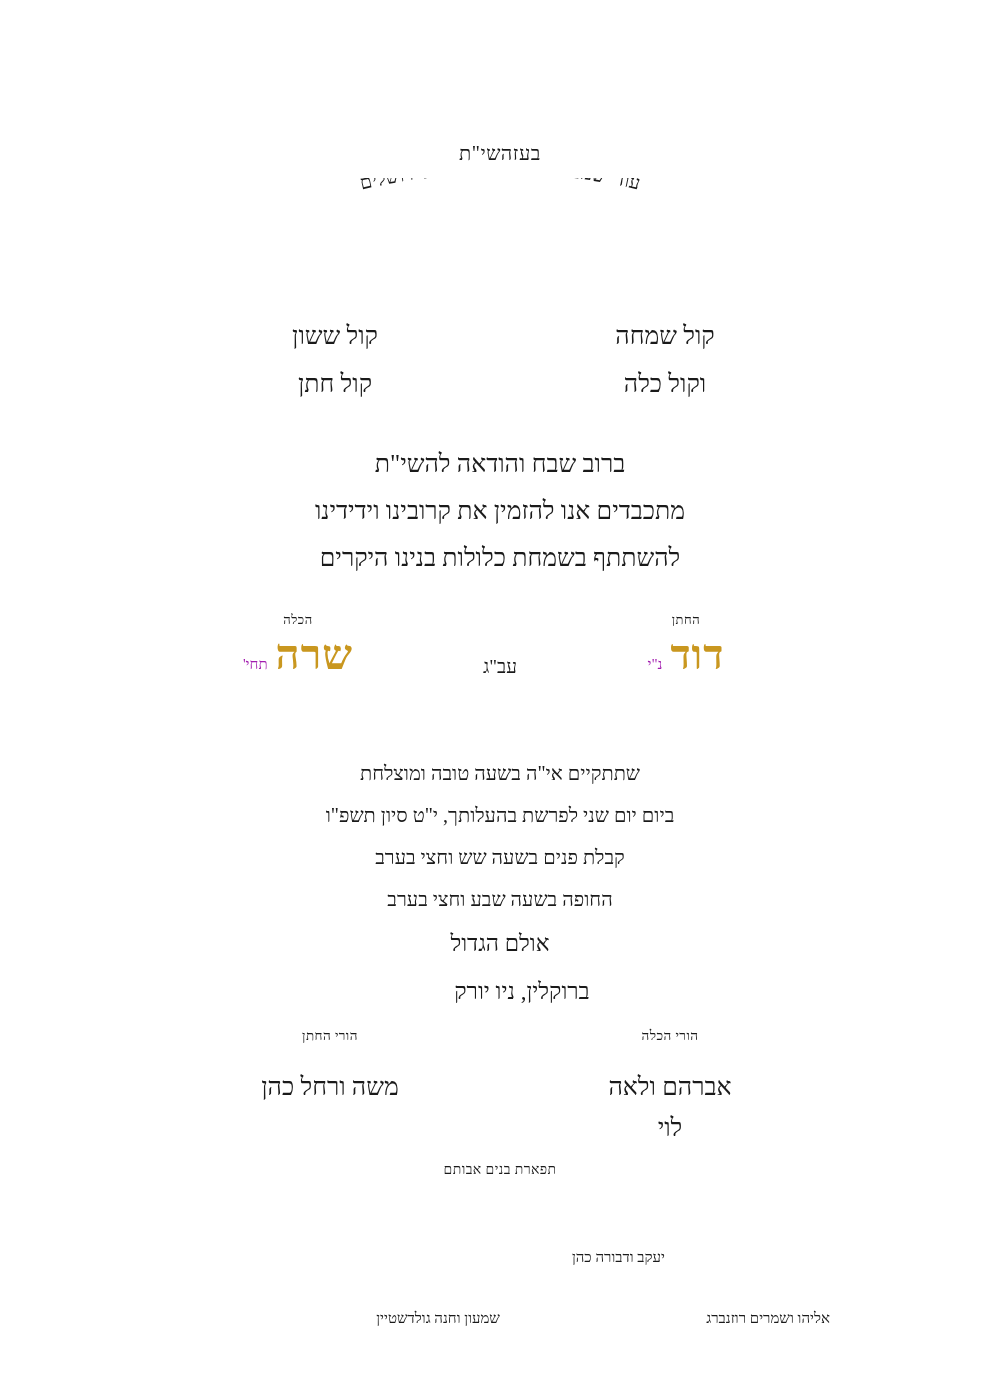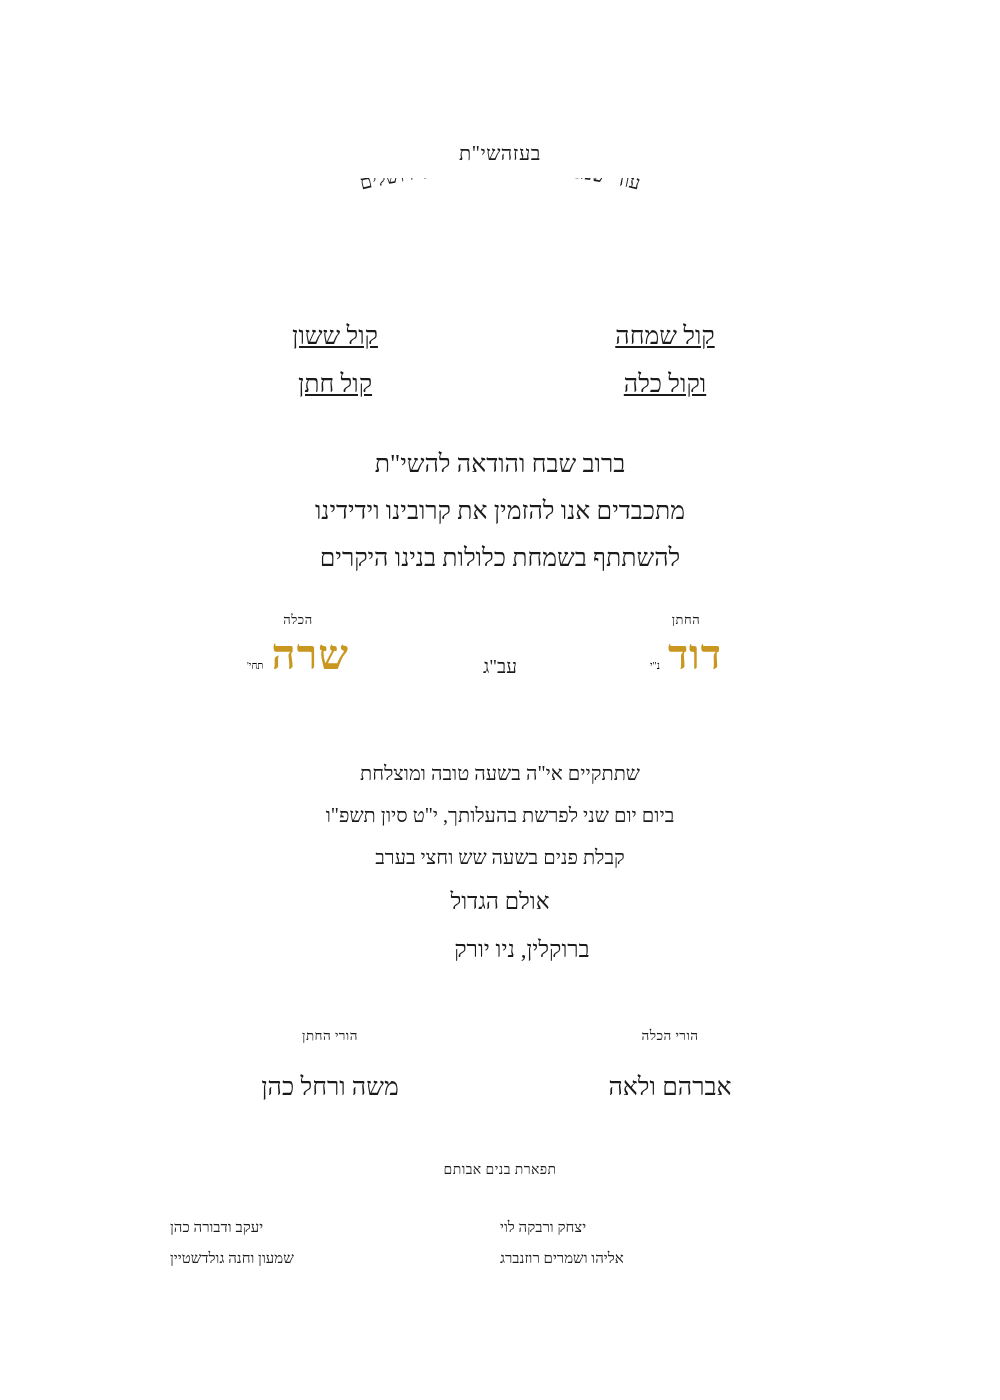--- a/index.html
+++ b/index.html
@@ -61,21 +61,20 @@
   .kol-row {
     display: flex;
     justify-content: center;
     align-items: baseline;
     font-size: 25px;
     line-height: 1.9;
   }
   .kol-col {
     width: 330px;
     text-align: center;
-    text-decoration: underline;
   }
   .kol-col.right { text-align: center; }
   .kol-col.left  { text-align: center; }
 
   
   .invite {
     position: absolute;
     top: 440px;
     left: 0;
     width: 1000px;
@@ -109,22 +108,22 @@
     gap: 8px;
   }
   .big-name {
     font-size: 42px;
     font-weight: 700;
     color: #c9971f;
     letter-spacing: 1px;
     line-height: 1;
   }
   .suffix {
-    font-size: 10px;
-    color: #000000;
+    font-size: 15px;
+    color: #a21caf;
   }
   .chosson-unit { right: 184px; top: 0; width: 260px; }
   .kallah-unit  { left: 168px;  top: 0; width: 260px; }
   .avg {
     position: absolute;
     left: 0; right: 0;
     top: 44px;
     text-align: center;
     font-size: 19px;
   }
@@ -194,21 +193,22 @@
     width: 1000px;
   }
   .gp-row {
     display: flex;
     justify-content: center;
     font-size: 15px;
     line-height: 2.05;
   }
   .gp-row .gcol {
     width: 330px;
-    text-align: left;
+    text-align: right;
+    margin-top: 30px;
   }
 </style>
 </head>
 <body>
 
 <div class="page">
 
   <div class="bezras">בעזהשי"ת</div>
 
   <div class="arch">
@@ -256,42 +256,43 @@
         <span class="big-name">שרה</span>
         <span class="suffix">תחי'</span>
       </div>
     </div>
   </div>
 
   <div class="details">
     <div>שתתקיים אי"ה בשעה טובה ומוצלחת</div>
     <div>ביום יום שני לפרשת בהעלותך, י"ט סיון תשפ"ו</div>
     <div>קבלת פנים בשעה שש וחצי בערב</div>
+    <div>החופה בשעה שבע וחצי בערב</div>
     <div class="venue">אולם הגדול</div>
     <div class="city">ברוקלין, ניו יורק</div>
   </div>
 
   <div class="parents">
     <div class="parents-labels">
       <div class="pcol">הורי הכלה</div>
       <div class="pcol">הורי החתן</div>
     </div>
     <div class="parents-names">
       <div class="pcol">
         <div>אברהם ולאה</div>
+        <div>לוי</div>
       </div>
       <div class="pcol">משה ורחל כהן</div>
     </div>
   </div>
 
   <div class="gp-title">תפארת בנים אבותם</div>
 
   <div class="gp-table">
     <div class="gp-row">
-      <div class="gcol">יצחק ורבקה לוי</div>
       <div class="gcol">יעקב ודבורה כהן</div>
     </div>
     <div class="gp-row">
       <div class="gcol">אליהו ושמרים רוזנברג</div>
       <div class="gcol">שמעון וחנה גולדשטיין</div>
     </div>
   </div>
 
 </div>
 

